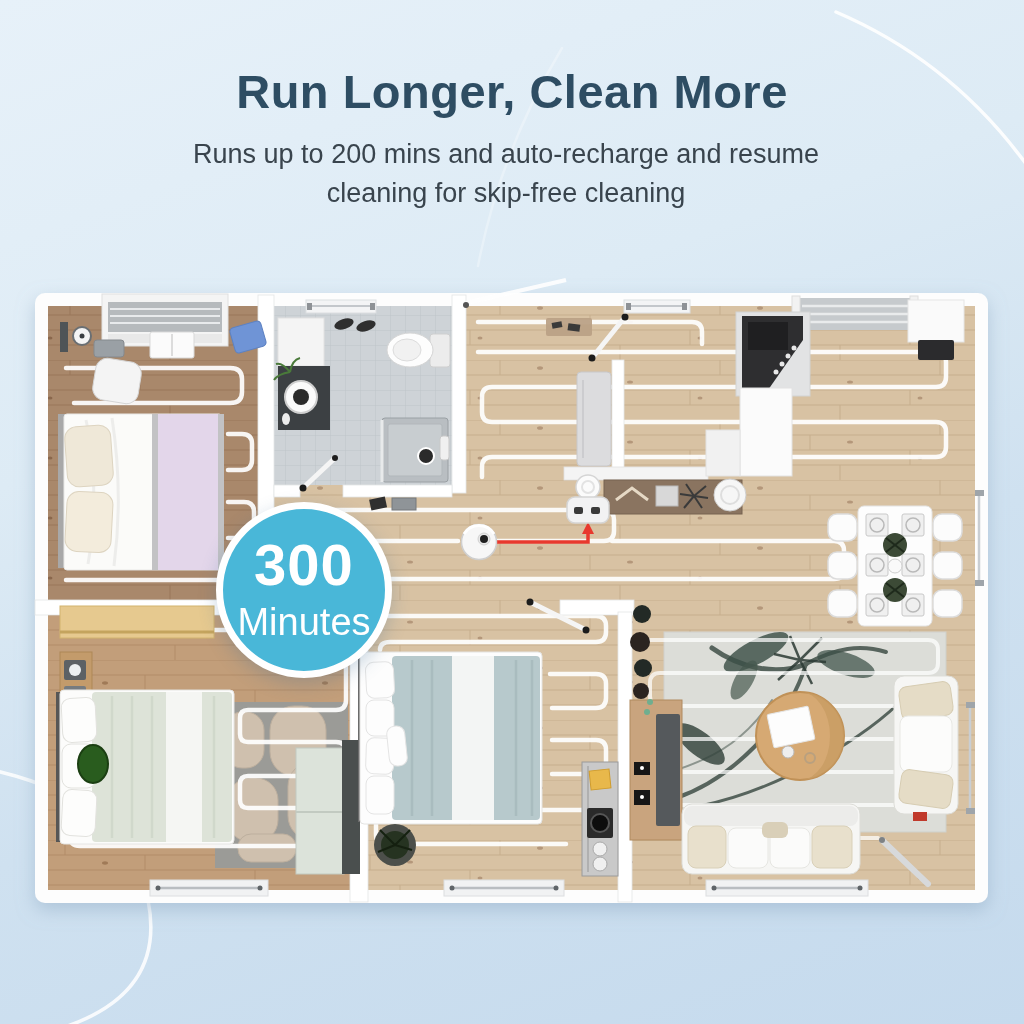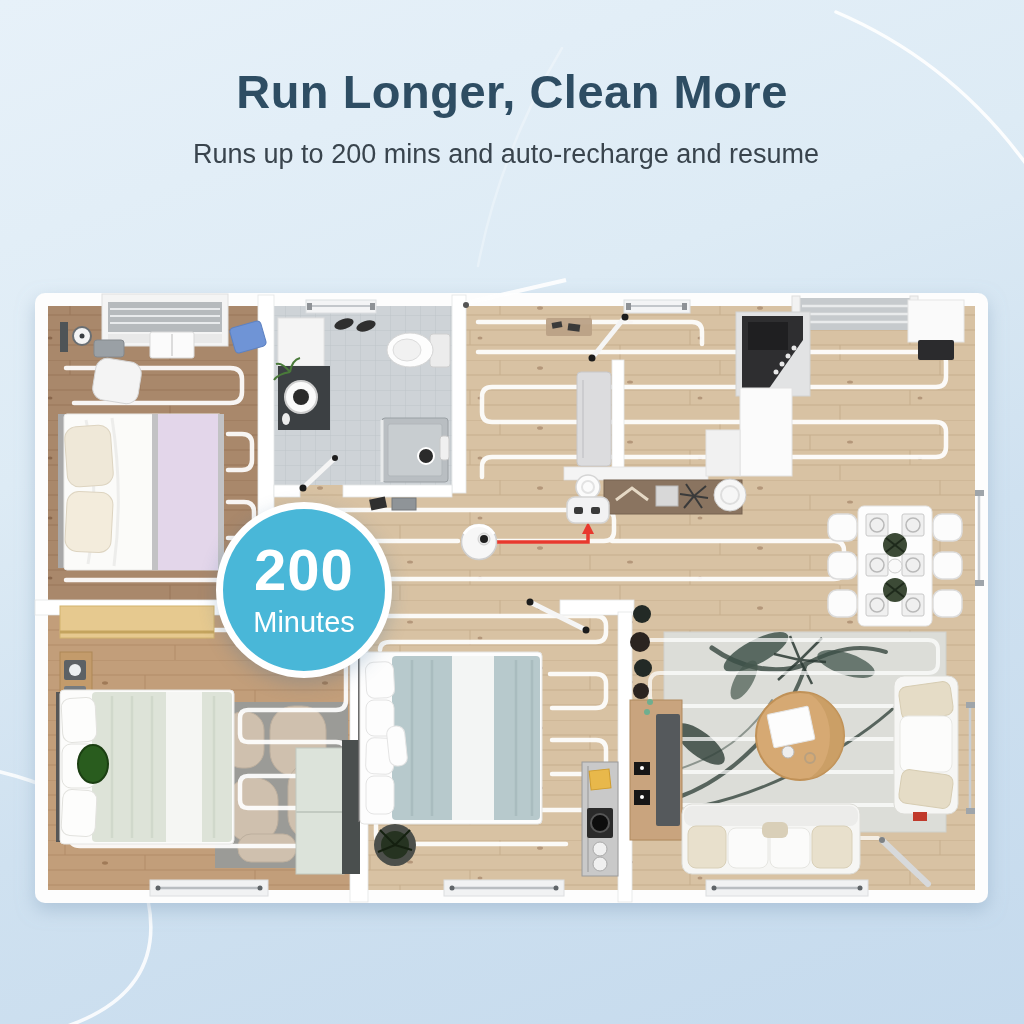--- a/index.html
+++ b/index.html
@@ -10,39 +10,39 @@
   svg.layer{position:absolute;left:0;top:0;width:1024px;height:1024px;display:block;}
   header{position:absolute;top:64px;left:0;right:0;text-align:center;z-index:3;}
   h1{margin:0;font-size:47px;font-weight:bold;color:#2e4d63;letter-spacing:.5px;}
   .sub{margin:16px 12px 0 0;font-size:27px;line-height:1.45;color:#39444d;}
   .badge{position:absolute;left:216px;top:502px;width:176px;height:176px;
          box-sizing:border-box;border-radius:50%;
          background:#49b7d8;border:7px solid #ffffff;
          display:flex;flex-direction:column;align-items:center;justify-content:center;
          color:#ffffff;z-index:5;box-shadow:0 6px 18px rgba(70,110,150,.28);}
   .badge-value{font-size:58px;font-weight:bold;line-height:1;letter-spacing:1px;}
-  .badge-unit{font-size:29px;margin-top:7px;}
+  .badge-unit{font-size:38px;margin-top:7px;}
 </style>
 </head>
 <body>
 
 <div class="stage">
 
   <svg class="layer" viewBox="0 0 1024 1024" aria-hidden="true">
     <g fill="none" stroke="#ffffff" stroke-linecap="round">
       <path d="M836,12 Q958,64 1036,178" stroke-width="3.5" opacity="0.9"></path>
       <path d="M562,48 Q500,152 478,266" stroke-width="2.5" opacity="0.3"></path>
       <path d="M-8,770 Q128,800 148,900 T 48,1032" stroke-width="3.5" opacity="0.85"></path>
     </g>
   </svg>
 
   <header>
     <h1>Run Longer, Clean More</h1>
     <p class="sub"><span>Runs up to 200 mins and auto-recharge and resume</span><br>
-    </p>
+    <span>cleaning for skip-free cleaning</span></p>
   </header>
 
   <svg class="layer" viewBox="0 0 1024 1024">
     <defs>
       <pattern id="woodLight" width="220" height="60" patternUnits="userSpaceOnUse">
         <rect width="220" height="60" fill="#d8c2a3"></rect>
         <g stroke="#c7ae8d" stroke-width="1">
           <line x1="0" y1="0" x2="220" y2="0"></line>
             <line x1="0" y1="15" x2="220" y2="15"></line>
           <line x1="0" y1="30" x2="220" y2="30"></line>
@@ -523,17 +523,17 @@
     <g>
       <ellipse cx="479" cy="546" rx="19" ry="17" fill="#b9a popinsky" opacity="0"></ellipse>
       <circle cx="479" cy="542" r="17.5" fill="#f7f7f7" stroke="#cfcfcf" stroke-width="1.5"></circle>
       <path d="M464,534 A17.5,17.5 0 0 1 494,534" fill="none" stroke="#ffffff" stroke-width="3"></path>
       <circle cx="484" cy="539" r="6" fill="#e8e8e8" stroke="#d0d0d0"></circle>
       <circle cx="484" cy="539" r="4" fill="#1f1f1f"></circle>
     </g>
   </svg>
 
   <div class="badge">
-    <div class="badge-value">200</div>
+    <div class="badge-value">300</div>
     <div class="badge-unit">Minutes</div>
   </div>
 
 </div>
 
 </body></html>

